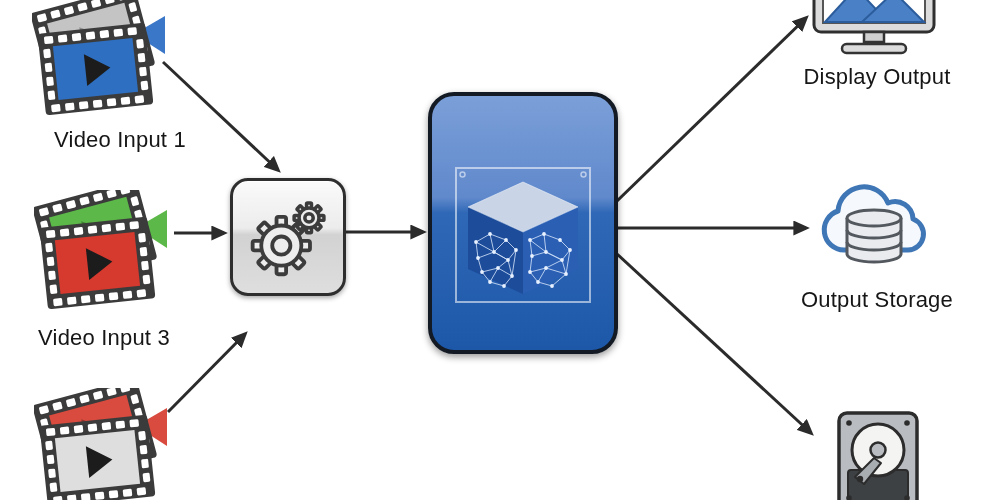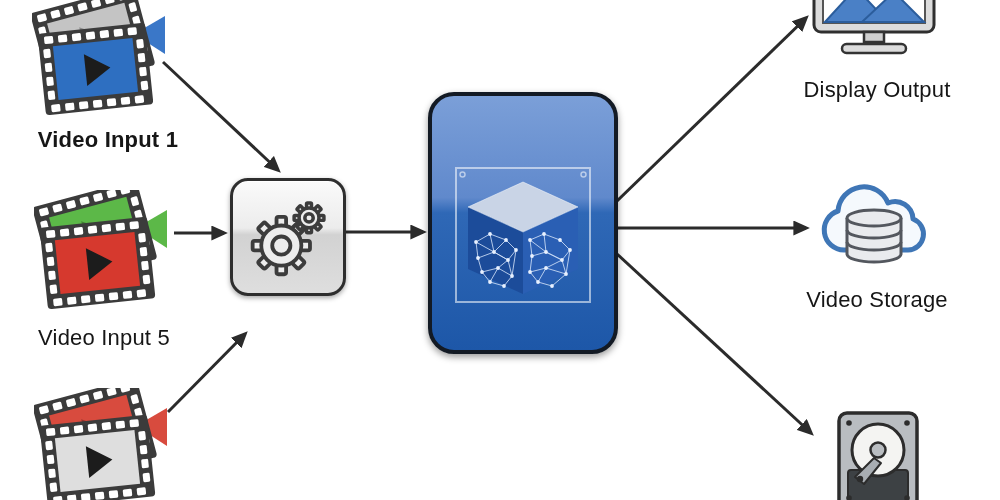--- a/index.html
+++ b/index.html
@@ -117,26 +117,26 @@
       <line x1="338" y1="232" x2="423" y2="232" marker-end="url(#ah)"></line>
       <line x1="617" y1="201" x2="806" y2="18" marker-end="url(#ah)"></line>
       <line x1="616" y1="228" x2="806" y2="228" marker-end="url(#ah)"></line>
       <line x1="617" y1="254" x2="811" y2="433" marker-end="url(#ah)"></line>
     </g>
   </svg>
 
   <svg class="icon" style="left:32px;top:-4px;" width="135" height="128" viewBox="0 0 135 128">
     <use href="#sym-film" style="--front: #2e6fc1; --back: #c4c4c4; --lens: #3a77c8;"></use>
   </svg>
-  <div class="node-label" style="left:18px;top:127px;width:180px;font-weight:bold;">Video Input 1</div>
+  <div class="node-label" style="left:30px;top:127px;width:180px;">Video Input 1</div>
 
   <svg class="icon" style="left:34px;top:190px;" width="135" height="128" viewBox="0 0 135 128">
     <use href="#sym-film" style="--front: #d6392e; --back: #5cb848; --lens: #5cb848;"></use>
   </svg>
-  <div class="node-label" style="left:14px;top:325px;width:180px;">Video Input 5</div>
+  <div class="node-label" style="left:14px;top:325px;width:180px;">Video Input 3</div>
 
   <svg class="icon" style="left:34px;top:388px;" width="135" height="128" viewBox="0 0 135 128">
     <use href="#sym-film" style="--front: #dedede; --back: #d84b3e; --lens: #d84b3e;"></use>
   </svg>
 
   <div id="pre-box" class="box">
     <svg width="86" height="86" viewBox="0 0 90 90">
       <g fill="#ededed" stroke="#3c3c3c" stroke-width="4" stroke-linejoin="round">
         <g transform="translate(38,54)">
           <rect x="-5" y="-30" width="10" height="12" rx="2"></rect>
@@ -209,30 +209,30 @@
   </div>
 
   <svg class="icon" style="left:812px;top:-34px;" width="124" height="92" viewBox="0 0 124 92">
     <rect x="2" y="2" width="120" height="64" rx="7" fill="#dcdcdc" stroke="#2f2f2f" stroke-width="3"></rect>
     <rect x="11" y="10" width="102" height="47" fill="#ffffff" stroke="#555" stroke-width="2"></rect>
     <polygon points="13,56 44,22 76,56" fill="#4a80c6" stroke="#2b5d9c" stroke-width="2"></polygon>
     <polygon points="50,56 82,26 112,56" fill="#4a80c6" stroke="#2b5d9c" stroke-width="2"></polygon>
     <rect x="52" y="66" width="20" height="10" fill="#cfcfcf" stroke="#333" stroke-width="2.5"></rect>
     <rect x="30" y="78" width="64" height="9" rx="4.5" fill="#dcdcdc" stroke="#333" stroke-width="2.5"></rect>
   </svg>
-  <div class="node-label" style="left:788px;top:64px;width:178px;margin-top:13px;">Display Output</div>
+  <div class="node-label" style="left:788px;top:64px;width:178px;">Display Output</div>
 
   <svg class="icon" style="left:810px;top:168px;" width="130" height="100" viewBox="0 0 130 100">
     <path d="M34 82 a20 20 0 0 1 -6 -39 a26 26 0 0 1 50 -8 a18 18 0 0 1 25 16 a16 16 0 0 1 -5 31 z" fill="#f5f9fd" stroke="#3f76b6" stroke-width="5" stroke-linejoin="round"></path>
     <path d="M37 50 L37 86 A27 8 0 0 0 91 86 L91 50" fill="#e9ebee" stroke="#53575e" stroke-width="3"></path>
     <ellipse cx="64" cy="50" rx="27" ry="8" fill="#e9ebee" stroke="#53575e" stroke-width="3"></ellipse>
     <path d="M37 62 A27 8 0 0 0 91 62" fill="none" stroke="#53575e" stroke-width="3"></path>
     <path d="M37 74 A27 8 0 0 0 91 74" fill="none" stroke="#53575e" stroke-width="3"></path>
   </svg>
-  <div class="node-label" style="left:788px;top:287px;width:178px;">Video Storage</div>
+  <div class="node-label" style="left:788px;top:287px;width:178px;">Output Storage</div>
 
   <svg class="icon" style="left:836px;top:410px;" width="84" height="100" viewBox="0 0 84 100">
     <rect x="3" y="3" width="78" height="95" rx="8" fill="#b9bdc1" stroke="#2c2c2c" stroke-width="3.5"></rect>
     <rect x="12" y="60" width="60" height="32" rx="3" fill="#3d4144" stroke="#2c2c2c" stroke-width="2"></rect>
     <circle cx="13" cy="13" r="2.8" fill="#2c2c2c"></circle>
     <circle cx="71" cy="13" r="2.8" fill="#2c2c2c"></circle>
     <circle cx="13" cy="88" r="2.8" fill="#2c2c2c"></circle>
     <circle cx="71" cy="88" r="2.8" fill="#2c2c2c"></circle>
     <circle cx="42" cy="40" r="26" fill="#f4f4f2" stroke="#2c2c2c" stroke-width="3"></circle>
     <circle cx="42" cy="40" r="7.5" fill="#b9bdc1" stroke="#2c2c2c" stroke-width="2.5"></circle>

